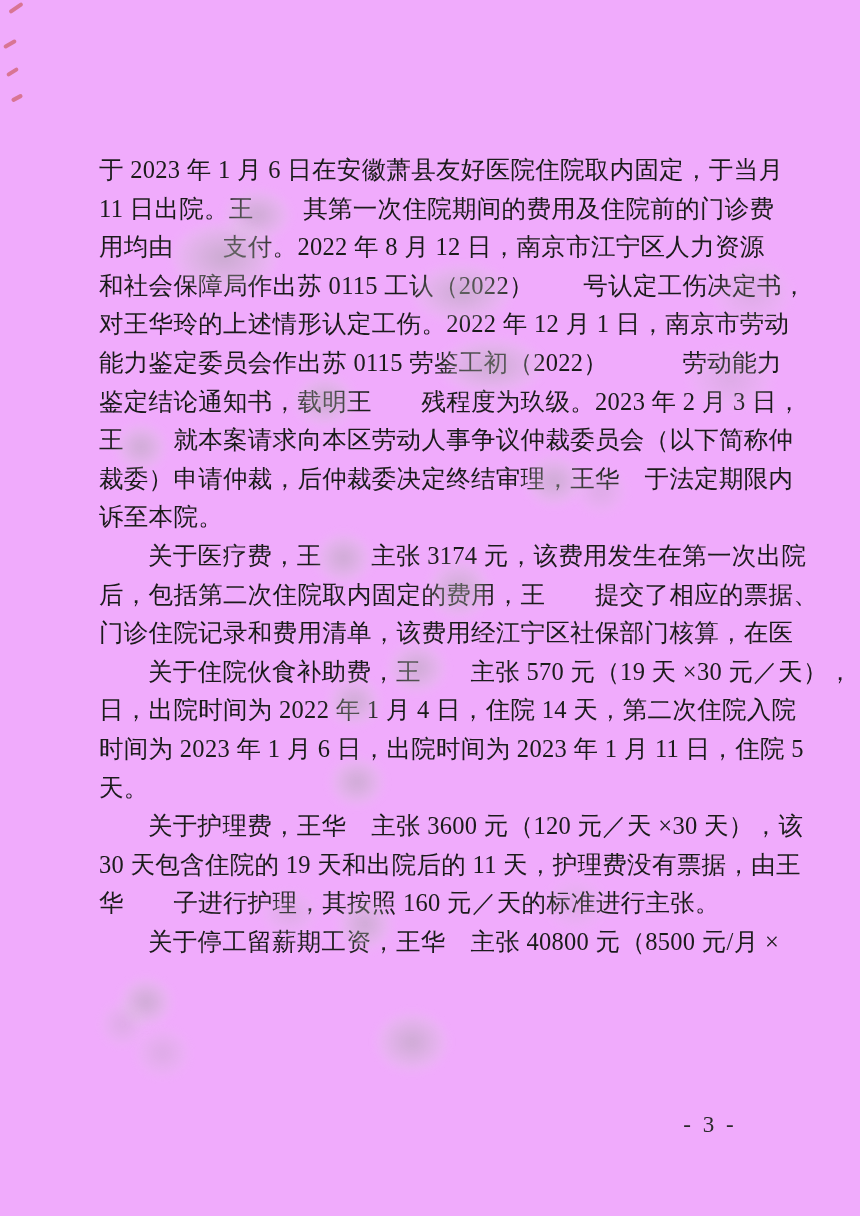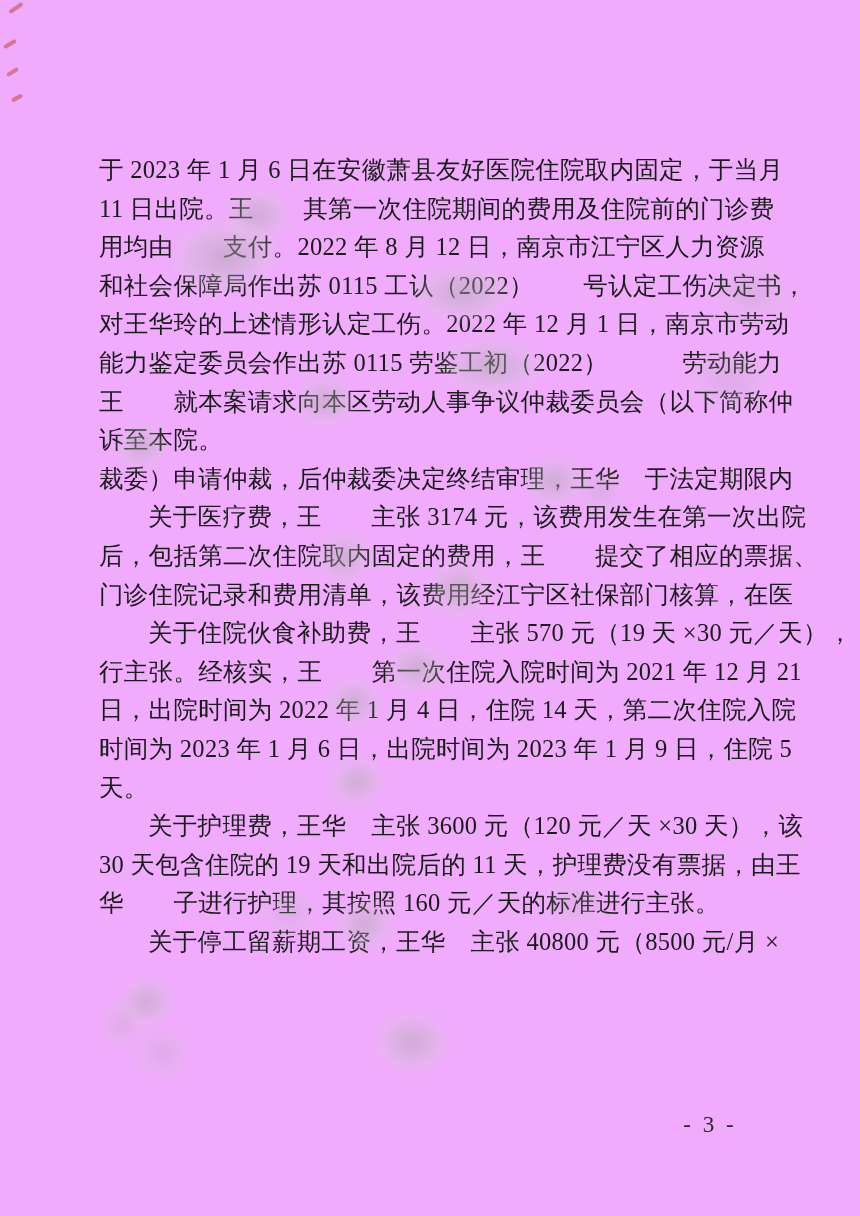--- a/index.html
+++ b/index.html
@@ -46,34 +46,34 @@
       <div class="corner-mark" style="left: 11px; top: 96px; width: 12px; height: 4px; transform: rotate(-28deg);"></div>
     </div>
   <div class="textblock" id="textblock">
       <div>
         <div class="line">于 2023 年 1 月 6 日在安徽萧县友好医院住院取内固定，于当月</div>
         <div class="line">11 日出院。王　　其第一次住院期间的费用及住院前的门诊费</div>
         <div class="line">用均由　　支付。2022 年 8 月 12 日，南京市江宁区人力资源</div>
         <div class="line">和社会保障局作出苏 0115 工认（2022）　　号认定工伤决定书，</div>
         <div class="line">对王华玲的上述情形认定工伤。2022 年 12 月 1 日，南京市劳动</div>
         <div class="line">能力鉴定委员会作出苏 0115 劳鉴工初（2022）　　　劳动能力</div>
+        <div class="line">鉴定结论通知书，载明王　　残程度为玖级。2023 年 2 月 3 日，</div>
         <div class="line">王　　就本案请求向本区劳动人事争议仲裁委员会（以下简称仲</div>
+        <div class="line">裁委）申请仲裁，后仲裁委决定终结审理，王华　于法定期限内</div>
         <div class="line para-end">诉至本院。</div>
-        <div class="line">裁委）申请仲裁，后仲裁委决定终结审理，王华　于法定期限内</div>
       </div>
       <div>
         <div class="line indent">关于医疗费，王　　主张 3174 元，该费用发生在第一次出院</div>
         <div class="line">后，包括第二次住院取内固定的费用，王　　提交了相应的票据、</div>
         <div class="line">门诊住院记录和费用清单，该费用经江宁区社保部门核算，在医</div>
       </div>
       <div>
         <div class="line indent">关于住院伙食补助费，王　　主张 570 元（19 天 ×30 元／天），</div>
-        <div class="line">行主张。经核实，王　　第一次住院入院时间为 2021 年 12 月 21</div>
         <div class="line">日，出院时间为 2022 年 1 月 4 日，住院 14 天，第二次住院入院</div>
-        <div class="line">时间为 2023 年 1 月 6 日，出院时间为 2023 年 1 月 9 日，住院 5</div>
+        <div class="line">时间为 2023 年 1 月 6 日，出院时间为 2023 年 1 月 11 日，住院 5</div>
         <div class="line para-end">天。</div>
       </div>
       <div>
         <div class="line indent">关于护理费，王华　主张 3600 元（120 元／天 ×30 天），该</div>
         <div class="line">30 天包含住院的 19 天和出院后的 11 天，护理费没有票据，由王</div>
         <div class="line para-end">华　　子进行护理，其按照 160 元／天的标准进行主张。</div>
       </div>
       <div>
         <div class="line indent">关于停工留薪期工资，王华　主张 40800 元（8500 元/月 ×</div>
       </div>

